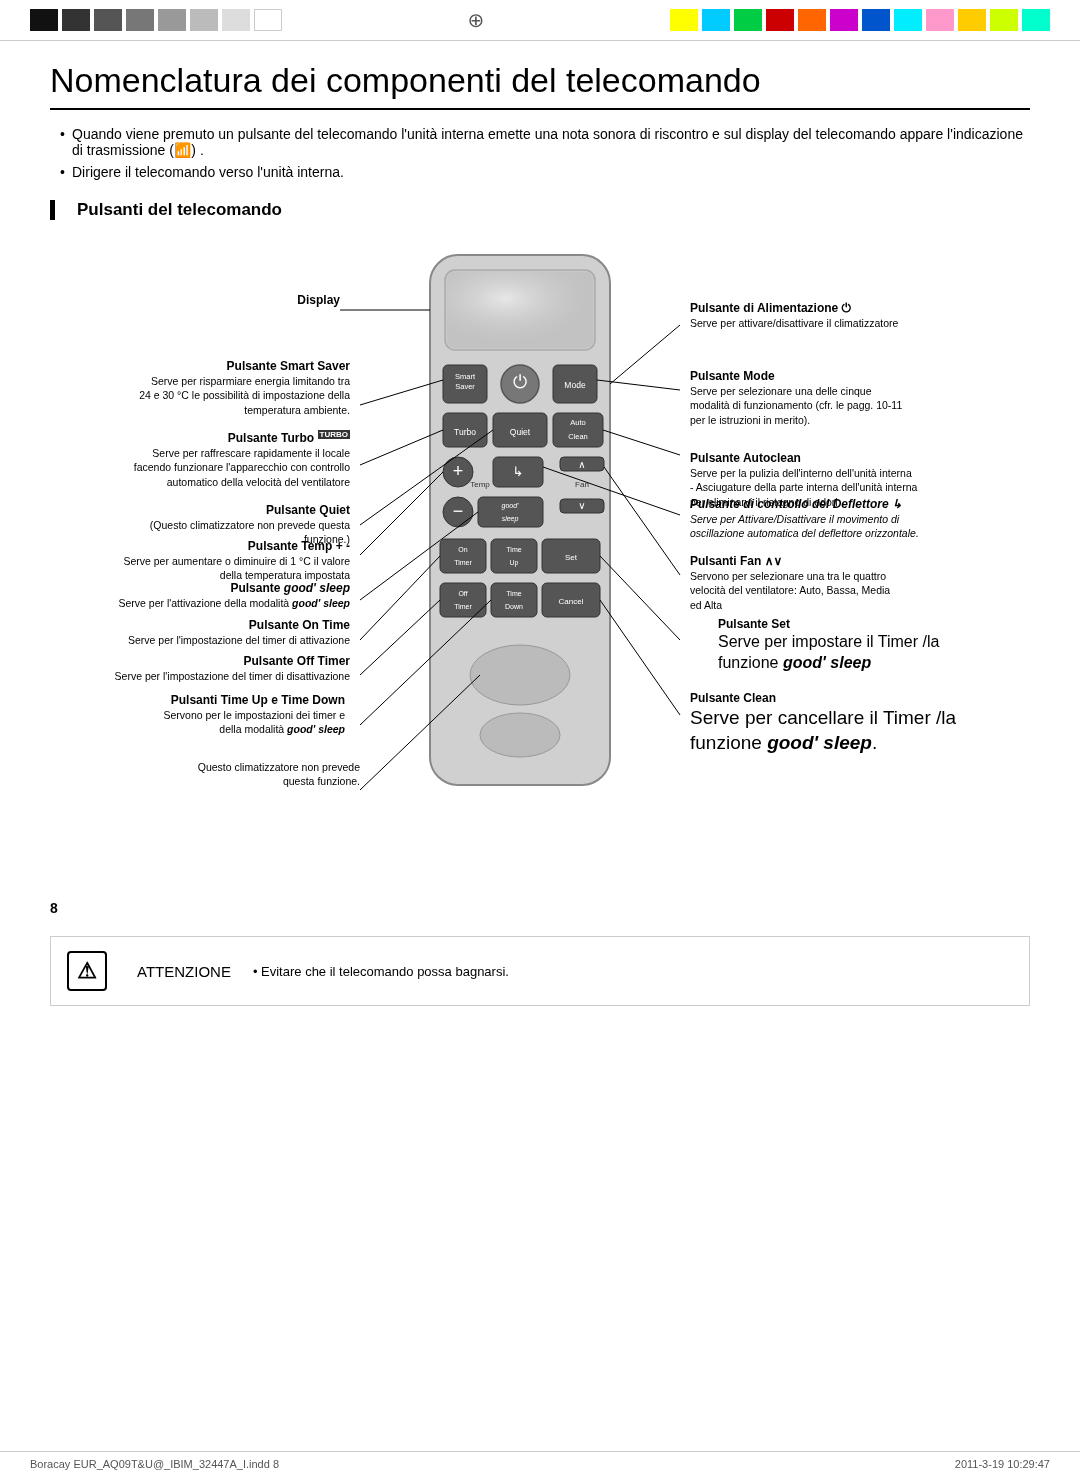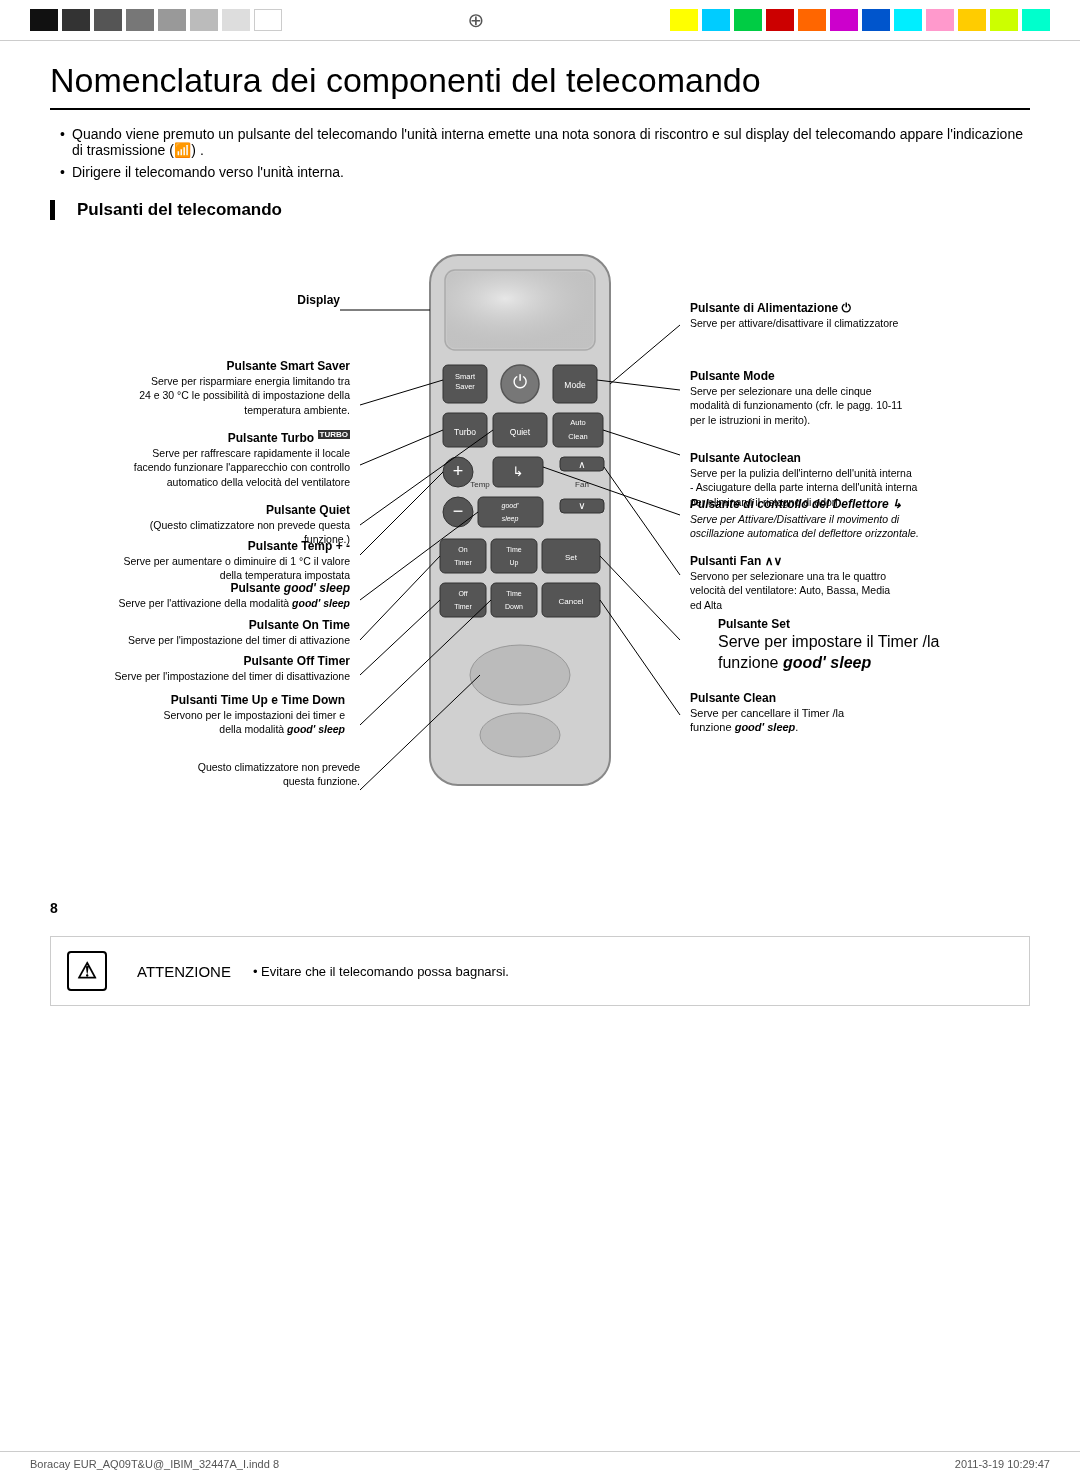--- a/index.html
+++ b/index.html
@@ -408,21 +408,21 @@
       <div class="lbl-small">Servono per selezionare una tra le quattro<br>velocità del ventilatore: Auto, Bassa, Media<br>ed Alta</div>
     </div>
 
     <div class="lbl lbl-right" style="left:668px; top:376px; width:320px;">
       <div class="lbl-title">Pulsante Set</div>
       <div class="lbl-small" style="font-size:16px; line-height:1.3;">Serve per impostare il Timer /la<br>funzione <span style="font-style:italic;font-weight:bold">good' sleep</span></div>
     </div>
 
     <div class="lbl lbl-right" style="left:640px; top:450px; width:320px;">
       <div class="lbl-title">Pulsante Clean</div>
-      <div class="lbl-small" style="font-size:11px; line-height:1.3;">Serve per cancellare il Timer /la<br>funzione <span style="font-style:italic;font-weight:bold">good' sleep</span>.</div>
+      <div class="lbl-small" style="font-size:19px; line-height:1.3;">Serve per cancellare il Timer /la<br>funzione <span style="font-style:italic;font-weight:bold">good' sleep</span>.</div>
     </div>
 
   </div>
 
   <div class="page-number">8</div>
 
   <div class="notice-box">
     <div class="notice-icon">
       ⚠
     </div>

